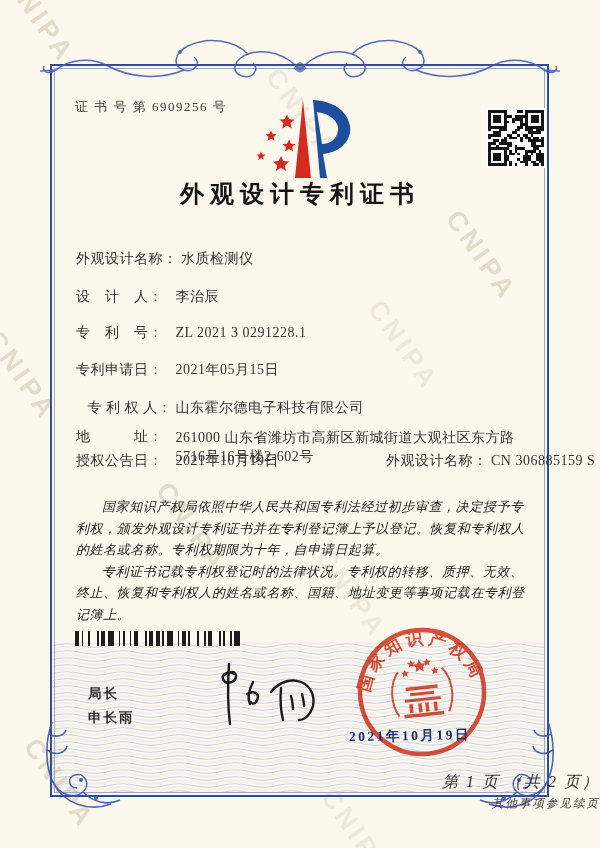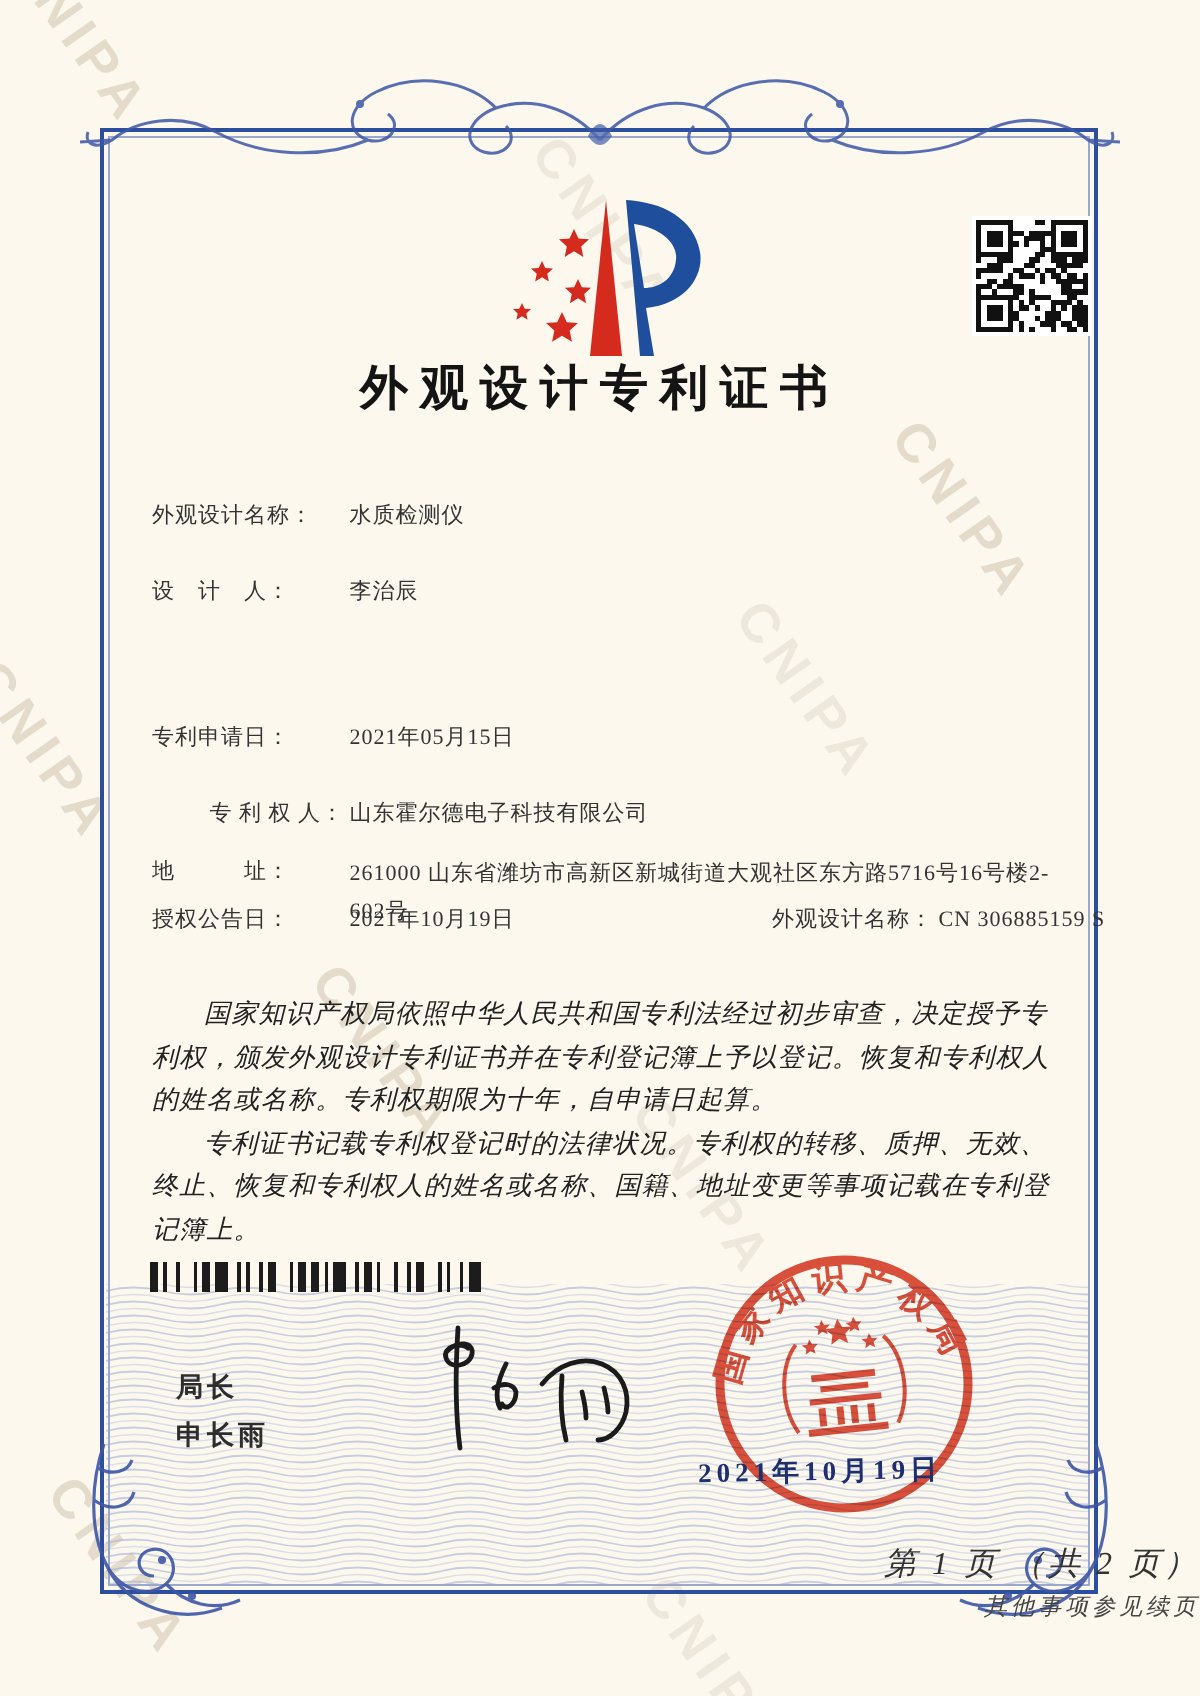--- a/index.html
+++ b/index.html
@@ -31,21 +31,21 @@
     position:absolute;left:75px;top:98px;font-size:13px;letter-spacing:1.5px;
     color:#3a3a3a;z-index:5;
   }
   .logo{position:absolute;left:251px;top:94px;z-index:5;}
   .qr{position:absolute;left:486px;top:108px;z-index:5;background:#fff;padding:2px;}
   .title{
     position:absolute;left:0;top:178px;width:100%;text-align:center;
     font-size:24px;font-weight:bold;letter-spacing:6px;color:#141414;z-index:5;
   }
   
-  .row{position:absolute;left:76px;font-size:11px;color:#333;z-index:5;white-space:nowrap;}
+  .row{position:absolute;left:76px;font-size:14px;color:#333;z-index:5;white-space:nowrap;}
   .row .lbl{display:inline-block;min-width:96px;letter-spacing:.5px;}
   .row .val{letter-spacing:.5px;}
   .addr-val{display:inline-block;vertical-align:top;white-space:normal;width:360px;line-height:19px;}
   .grant-no{position:absolute;left:310px;top:0;}
   
   .paras{
     position:absolute;left:76px;top:496px;width:452px;z-index:5;
     font-size:13px;line-height:21.5px;letter-spacing:.6px;color:#222;
     font-style:italic;
   }
@@ -130,20 +130,21 @@
       <path d="M16,2 C9,22 9,46 17,62 C23,74 37,80 47,72 C55,65 49,52 39,55 C31,57 32,68 41,68"></path>
       <path d="M17,62 C27,84 53,92 75,84"></path>
       <path d="M11,30 C19,36 29,34 31,26"></path>
       <path d="M47,72 C57,82 71,86 84,80"></path>
       <path d="M13,14 C20,18 28,16 30,10"></path>
       <circle cx="45" cy="60" r="2" fill="#3d57a6" stroke="none"></circle>
       <circle cx="60" cy="78" r="2" fill="#3d57a6" stroke="none"></circle>
     </g>
   </svg>
 
+  <div class="cert-no">证 书 号 第 6909256 号</div>
 
   <svg class="logo" width="100" height="90" viewBox="0 0 100 90">
     <defs>
       <path id="st" d="M0,-5 L1.5,-1.8 L5,-1.6 L2.4,0.8 L3.1,4.3 L0,2.4 L-3.1,4.3 L-2.4,0.8 L-5,-1.6 L-1.5,-1.8 Z" fill="#d42b1e"></path>
     </defs>
     <polygon points="52,6 60,84 44,84" fill="#d42b1e"></polygon>
     <path d="M62,6 L69,84 L76,84 L72,60 C92,58 101,44 99,32 C96,15 80,7 62,6 Z M66,18 C80,20 88,28 87,36 C86,46 78,50 71,50 Z" fill="#1f4f9c"></path>
     <use href="#st" transform="translate(36,28) scale(1.5)"></use>
     <use href="#st" transform="translate(20,42) scale(1.1)"></use>
     <use href="#st" transform="translate(38,52) scale(1.3)"></use>
@@ -318,20 +319,24 @@
   <div class="title">外观设计专利证书</div>
 
   <div class="row" style="top:250px;">
     <span class="lbl">外观设计名称：</span>
     <span class="val">水质检测仪</span>
   </div>
   <div class="row" style="top:288px;">
     <span class="lbl">设　计　人：</span>
     <span class="val">李治辰</span>
   </div>
+  <div class="row" style="top:324px;">
+    <span class="lbl">专　利　号：</span>
+    <span class="val">ZL 2021 3 0291228.1</span>
+  </div>
   <div class="row" style="top:361px;">
     <span class="lbl">专利申请日：</span>
     <span class="val">2021年05月15日</span>
   </div>
   <div class="row" style="top:399px;text-align:right;">
     <span class="lbl">专 利 权 人：</span>
     <span class="val">山东霍尔德电子科技有限公司</span>
   </div>
   <div class="row" style="top:428px;">
     <span class="lbl">地　　　址：</span>

